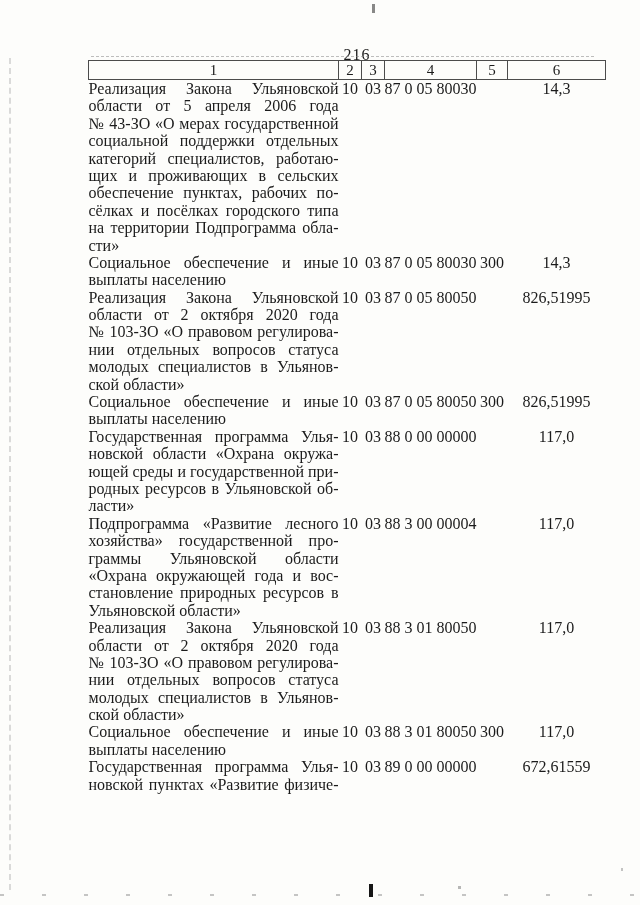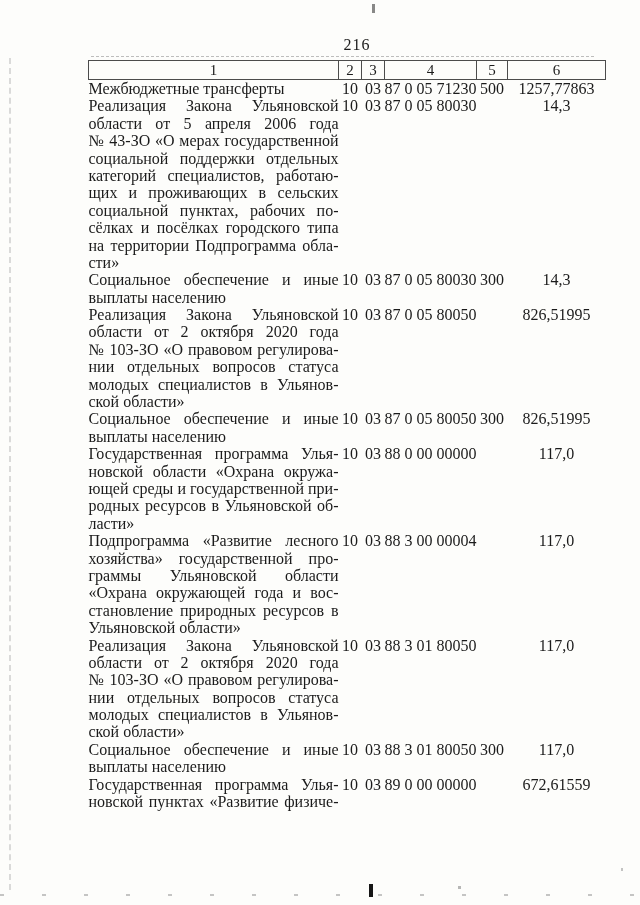--- a/index.html
+++ b/index.html
@@ -10,21 +10,21 @@
   }
   .page {
     position: relative;
     width: 640px; height: 905px;
     background: #fdfdfb;
     color: #1b1b1b;
     overflow: hidden;
   }
   .pagenum {
     position: absolute;
-    top: 36px; left: 357px;
+    top: 46px; left: 357px;
     transform: translateX(-50%);
     font-size: 16px;
     letter-spacing: 1px;
   }
   
   .budget-table {
     position: absolute;
     left: 88px; top: 60px;
     width: 517px;
     border-collapse: collapse;
@@ -133,37 +133,27 @@
           <th>2</th>
           <th>3</th>
           <th>4</th>
           <th>5</th>
           <th>6</th>
         </tr>
     </thead>
     <tbody id="body-rows">
         <tr>
           <td class="name">
-            <div class="ln">Межбюджетные трансферты</div>
-          </td>
-          <td class="c2">10</td>
-          <td class="c3">03</td>
-          <td class="c4">87 0 05 71230</td>
-          <td class="c5">500</td>
-          <td class="c6">1257,77863</td>
-        </tr>
-        <tr>
-          <td class="name">
             <div class="ln j">Реализация Закона Ульяновской</div>
             <div class="ln j">области от 5 апреля 2006 года</div>
             <div class="ln j">№ 43-ЗО «О мерах государственной</div>
             <div class="ln j">социальной поддержки отдельных</div>
             <div class="ln j">категорий специалистов, работаю-</div>
             <div class="ln j">щих и проживающих в сельских</div>
-            <div class="ln j">социальной пунктах, рабочих по-</div>
+            <div class="ln j">обеспечение пунктах, рабочих по-</div>
             <div class="ln j">сёлках и посёлках городского типа</div>
             <div class="ln j">на территории Подпрограмма обла-</div>
             <div class="ln">сти»</div>
           </td>
           <td class="c2">10</td>
           <td class="c3">03</td>
           <td class="c4">87 0 05 80030</td>
           <td class="c5"></td>
           <td class="c6">14,3</td>
         </tr>

